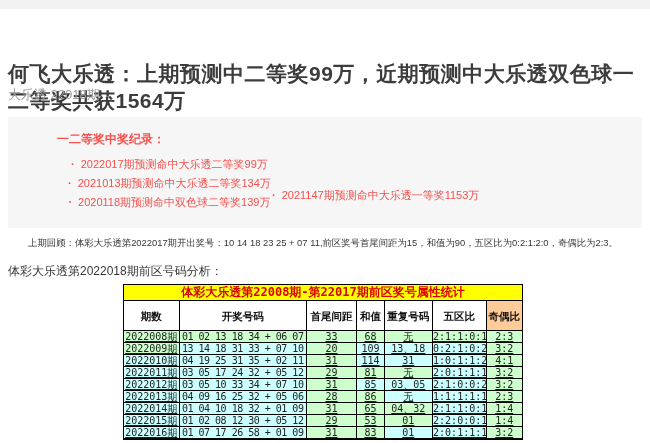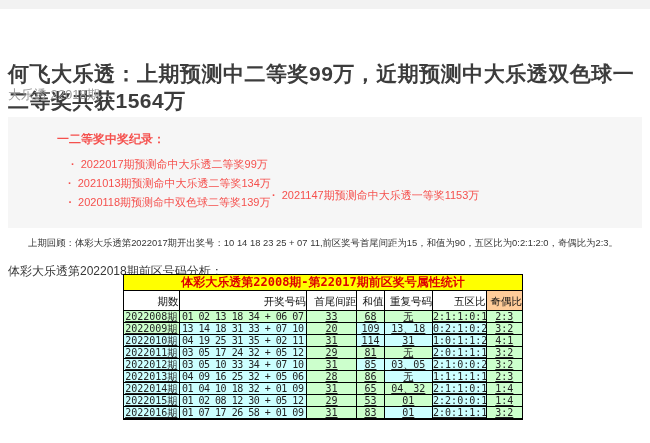--- a/index.html
+++ b/index.html
@@ -43,35 +43,35 @@
   .para-review {
     position:absolute; left:28px; top:237px; width:616px;
     font-size:9.4px; color:#363636; white-space:nowrap;
   }
   .para-analysis {
     position:absolute; left:8px; top:263px;
     font-size:12px; color:#363636; white-space:nowrap;
   }
 
   .analysis-table {
-    position:absolute; left:123px; top:274px; width:400px;
+    position:absolute; left:123px; top:284px; width:400px;
     border-collapse:collapse; table-layout:fixed;
     font-family:"DejaVu Sans Mono", monospace;
     border:1px solid #000; border-bottom-width:2px;
   }
   .analysis-table td, .analysis-table th {
     border:1px solid #000; text-align:center; overflow:hidden;
     padding:0; white-space:nowrap;
   }
   .t-title {
     background:var(--title-bg); color:var(--title-red);
     font-size:12px; font-weight:bold; height:15px; line-height:15px;
   }
-  .t-head th { background:#ffffff; color:#111; font-weight:normal;
-    font-size:10.5px; height:20px; line-height:14px;text-align:right; }
+  .t-head th { background:#ffffff; color:#111; font-weight:bold;
+    font-size:10.5px; height:30px; line-height:14px; }
   .t-head th.peach { background:var(--peach);margin-top:48px; }
   .analysis-table tbody td {
     font-size:10px; height:12px; line-height:11px; color:#222;
     text-decoration:underline;
   }
   .analysis-table tbody td.col-nums { text-decoration:none; letter-spacing:-0.5px; }
   .bg-g { background:var(--green); }
   .bg-c { background:var(--cyan); }
 </style>
 </head>

